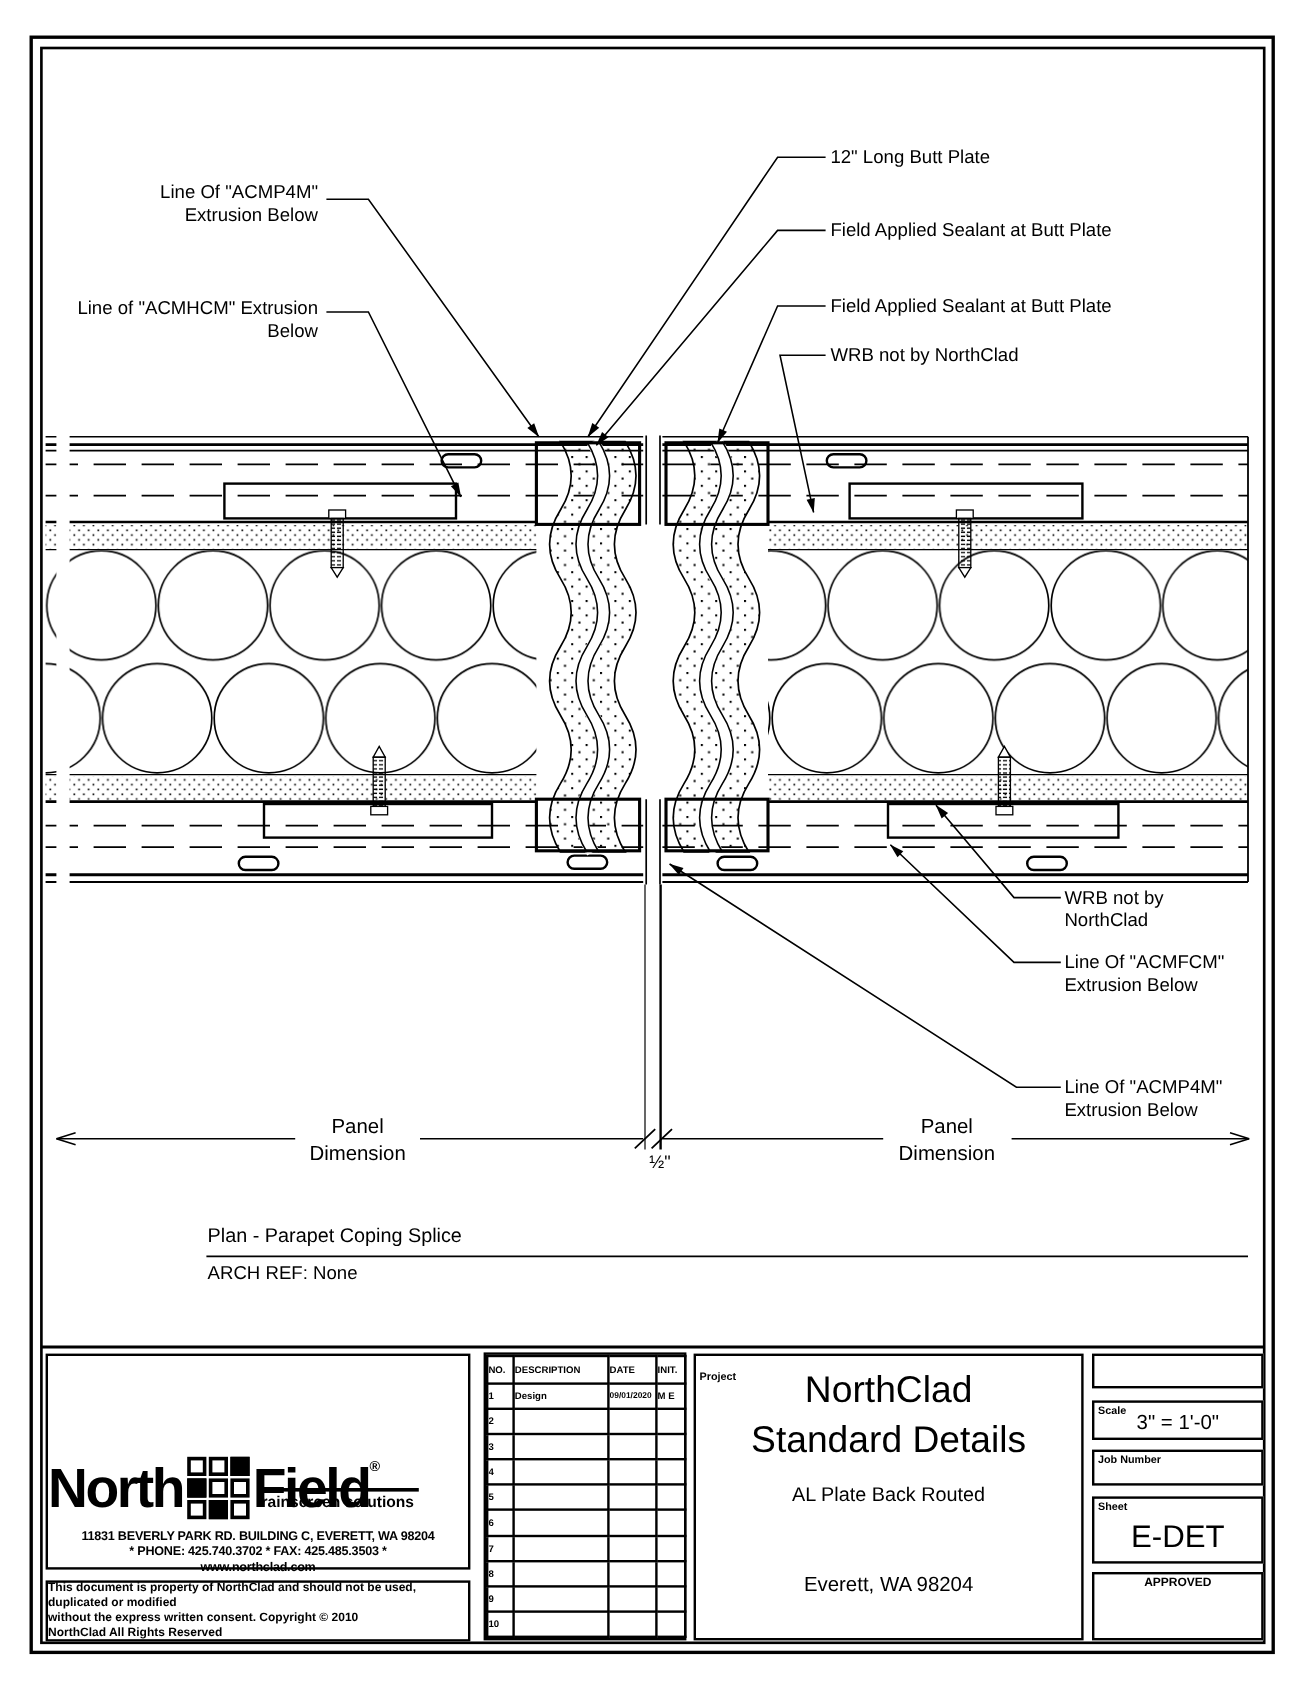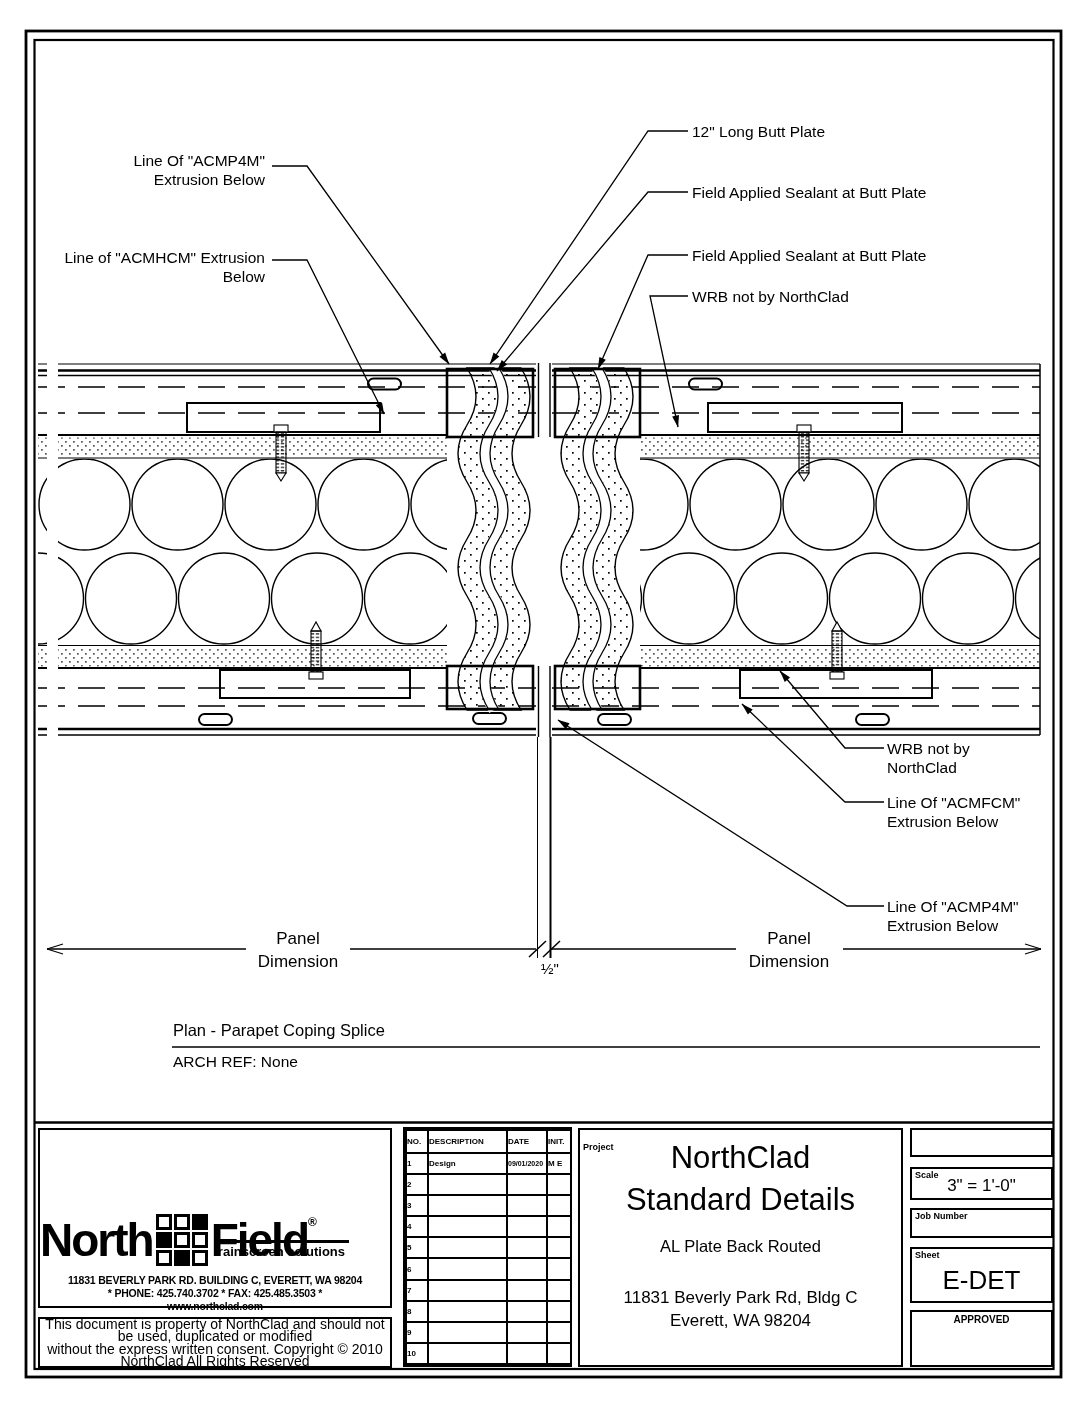--- a/index.html
+++ b/index.html
@@ -17,21 +17,21 @@
   .logo-row{position:absolute;left:0;right:16px;top:44px;display:flex;align-items:center;margin-top:39px;}
   .logo-word{font-size:46px;font-weight:bold;letter-spacing:-2px;}
   .logo-grid{display:grid;grid-template-columns:repeat(3,16px);grid-template-rows:repeat(3,16px);gap:2px;margin:0 3px;}
   .logo-grid span{box-sizing:border-box;border:3px solid #000;background:#fff;}
   .logo-grid span.f{background:#000;}
   .logo-reg{font-size:12px;font-weight:bold;align-self:flex-start;margin-top:2px;}
   .logo-bar{position:absolute;left:187px;top:110px;width:122px;height:3px;background:#000;}
   .tagline{position:absolute;right:45px;top:114px;font-size:13px;font-weight:bold;}
   .addr{position:absolute;left:0;right:0;text-align:center;font-weight:bold;font-size:10.5px;letter-spacing:-0.2px;}
   .disc-box{left:38px;top:1317px;width:354px;height:51px;display:flex;align-items:center;justify-content:center;}
-  .disc{font-size:14px;font-weight:normal;text-align:center;white-space:pre-line;line-height:12.5px;}
+  .disc{font-size:10px;font-weight:bold;text-align:left;white-space:pre-line;line-height:12.5px;}
   .rev-box{left:403px;top:1127px;width:169px;height:240px;border-width:2.5px;}
   .rev-box table{border-collapse:collapse;width:100%;height:100%;table-layout:fixed;}
   .rev-box th,.rev-box td{border:2px solid #000;font-size:8px;text-align:left;padding:0;overflow:hidden;}
   .rev-box th{font-weight:bold;height:21px;}
   .rev-box td{font-weight:bold;height:19px;}
   .proj-box{left:578px;top:1128px;width:325px;height:239px;}
   .proj-label{position:absolute;left:3px;top:12px;font-size:9px;font-weight:bold;}
   .proj-line{position:absolute;left:0;right:0;text-align:center;}
   .info-box{left:910px;width:143px;}
   .info-label{position:absolute;left:3px;top:1px;font-size:9px;font-weight:bold;}
@@ -313,21 +313,20 @@
           </tr>
     </tbody>
       </table>
   </div>
 
   <div class="tb-box proj-box">
     <div class="proj-label">Project</div>
     <div class="proj-line" style="top:10px;font-size:31px">NorthClad</div>
     <div class="proj-line" style="top:52px;font-size:31px">Standard Details</div>
     <div class="proj-line" style="top:107px;font-size:16.5px">AL Plate Back Routed</div>
-    <div class="proj-line" style="top:158px;font-size:17px">11831 Beverly Park Rd, Bldg C</div>
     <div class="proj-line" style="top:181px;font-size:17px">Everett, WA 98204</div>
   </div>
 
   <div class="tb-box info-box" style="top:1128px;height:29px"></div>
   <div class="tb-box info-box" style="top:1167px;height:33px">
     <div class="info-label">Scale</div>
     <div class="info-val" style="top:7px;font-size:17px">3" = 1'-0"</div>
   </div>
   <div class="tb-box info-box" style="top:1208px;height:30px">
     <div class="info-label">Job Number</div>

